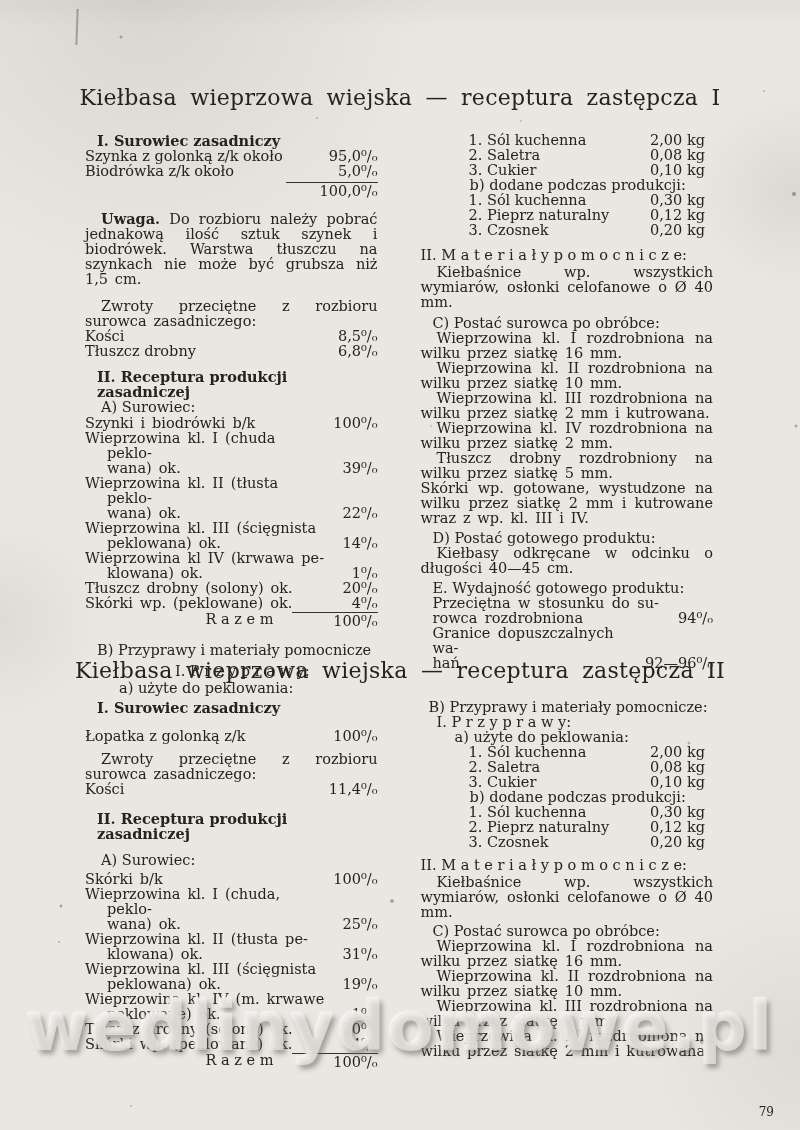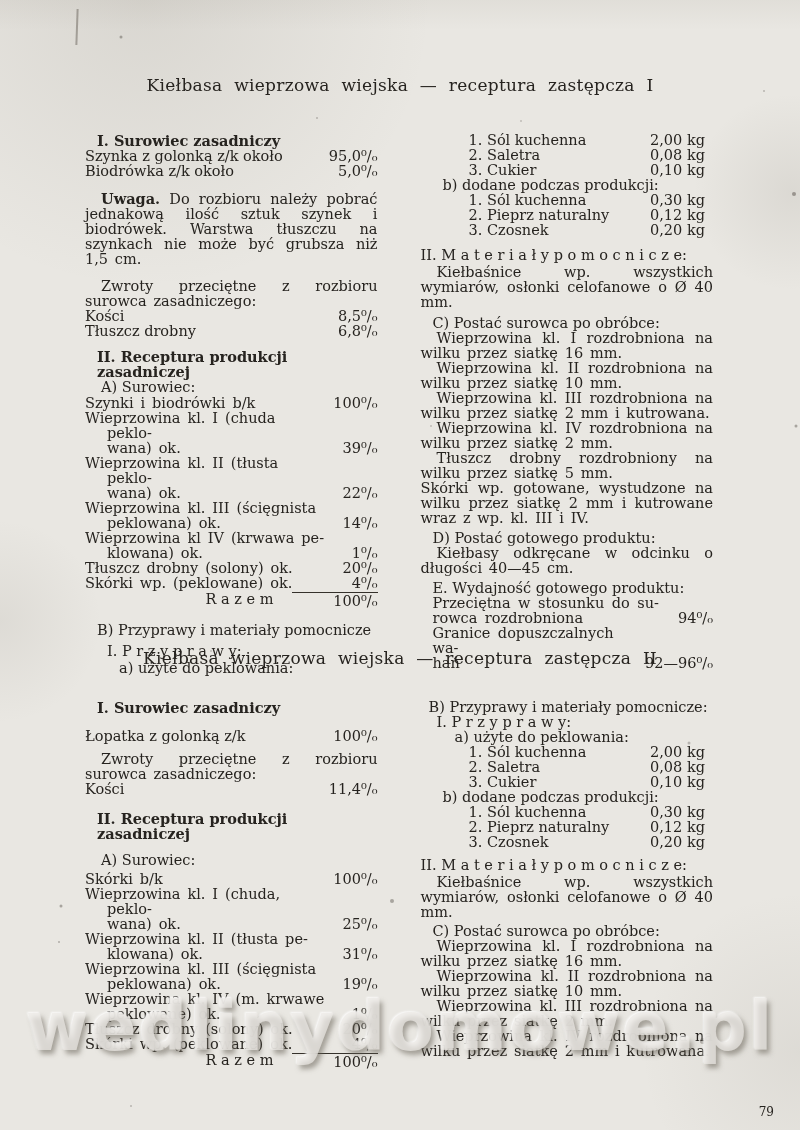--- a/index.html
+++ b/index.html
@@ -11,39 +11,39 @@
       radial-gradient(circle at 18% 0%, rgba(120,114,103,0.14), transparent 22%),
       radial-gradient(circle at 99% 17%, rgba(120,114,103,0.12), transparent 8%),
       radial-gradient(circle at 0% 55%, rgba(120,114,103,0.10), transparent 10%),
       radial-gradient(circle at 100% 93%, rgba(120,114,103,0.10), transparent 12%),
       linear-gradient(180deg, rgba(150,144,132,0.10), rgba(150,144,132,0) 30px);
     color:#26231f;
     font-family:"DejaVu Serif","Liberation Serif",serif;
     font-size:14.5px; line-height:15px;
   }
   .sec-title { position:absolute; left:0; width:100%; text-align:center;
-               font-size:17px; word-spacing:6px; letter-spacing:0.3px; }
+               font-size:22px; word-spacing:6px; letter-spacing:0.3px;margin-top:12px; }
   #t1 { top:78px; } #t2 { top:651px; }
   .cols { position:absolute; left:85px; width:628px; display:flex; gap:43px; }
   #c1 { top:133px; } #c2 { top:700px; }
   .col { width:301px; }
   .h-bold { font-weight:bold; padding-left:12px; }
   .row { display:flex; align-items:flex-end; }
   .lbl { flex:1; }
   .hang { padding-left:22px; text-indent:-22px; white-space:pre-line; word-spacing:0.16em; }
   .pre  { white-space:pre-line; word-spacing:0.2em; }
   .val { white-space:nowrap; text-align:right; min-width:52px; }
   .val.kg { min-width:58px; margin-right:8px; }
   .total-row { display:flex; justify-content:flex-end; margin-top:3px; }
   .total-row .val { border-top:1.3px solid #35312b; min-width:92px; padding-top:1px; }
   .razem { display:flex; justify-content:flex-end; align-items:flex-start; gap:18px; margin-top:1px; }
   .razem .val { border-top:1.3px solid #35312b; min-width:86px; padding-top:1px; }
   .para { text-align:justify; text-indent:16px; word-spacing:0.15em; }
   .para.noind { text-indent:0; }
-  .ind8{padding-left:8px;} .ind16{padding-left:16px;} .ind22{padding-left:22px;}
+  .ind8{padding-left:8px;} .ind16{padding-left:16px;} .ind22{padding-left:22px;text-align:center;}
   .ind34{padding-left:34px;} .ind48{padding-left:48px;} .ind12{padding-left:12px;}
   .mt2{margin-top:2px;} .mt4{margin-top:4px;} .mt5{margin-top:5px;} .mt6{margin-top:6px;}
   .mt8{margin-top:8px;} .mt10{margin-top:10px;} .mt12{margin-top:12px;} .mt14{margin-top:14px;}
   .mb1{margin-bottom:1px;} .mb4{margin-bottom:4px;} .mb12{margin-bottom:12px;} .mb14{margin-bottom:14px;}
   .watermark {
     position:absolute; top:1019px; left:50%; transform:translateX(-50%);
     font-family:"DejaVu Sans","Liberation Sans",sans-serif; font-weight:bold;
     font-size:68px; letter-spacing:2px; white-space:nowrap;
     color:rgba(235,233,228,0.72);
     text-shadow:3px 4px 5px rgba(105,100,90,0.55), -1px -1px 2px rgba(255,255,255,0.85);
@@ -75,20 +75,23 @@
     <div class="col">
       <div class="h-bold mb1">I. Surowiec zasadniczy</div>
       <div class="row">
         <span class="lbl">Szynka z golonką z/k około</span>
         <span class="val">95,0⁰/₀</span>
       </div>
       <div class="row">
         <span class="lbl">Biodrówka z/k około</span>
         <span class="val">5,0⁰/₀</span>
       </div>
+      <div class="total-row">
+        <span class="val">100,0⁰/₀</span>
+      </div>
       <p class="para mt12"><b>Uwaga.</b><span> Do rozbioru należy pobrać jednakową ilość sztuk szynek i biodrówek. Warstwa tłuszczu na szynkach nie może być grubsza niż 1,5 cm.</span></p>
       <p class="para mt12">Zwroty przeciętne z rozbioru surowca zasadniczego:</p>
       <div class="row">
         <span class="lbl">Kości</span>
         <span class="val">8,5⁰/₀</span>
       </div>
       <div class="row">
         <span class="lbl">Tłuszcz drobny</span>
         <span class="val">6,8⁰/₀</span>
       </div>

